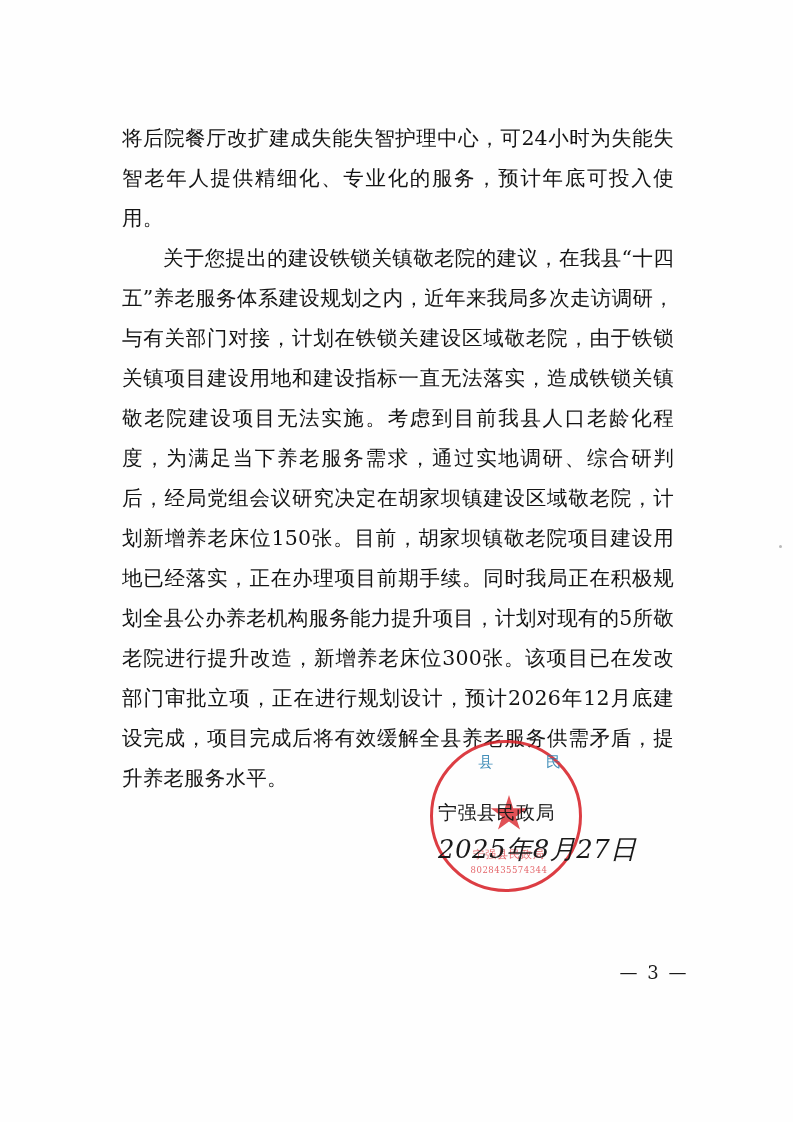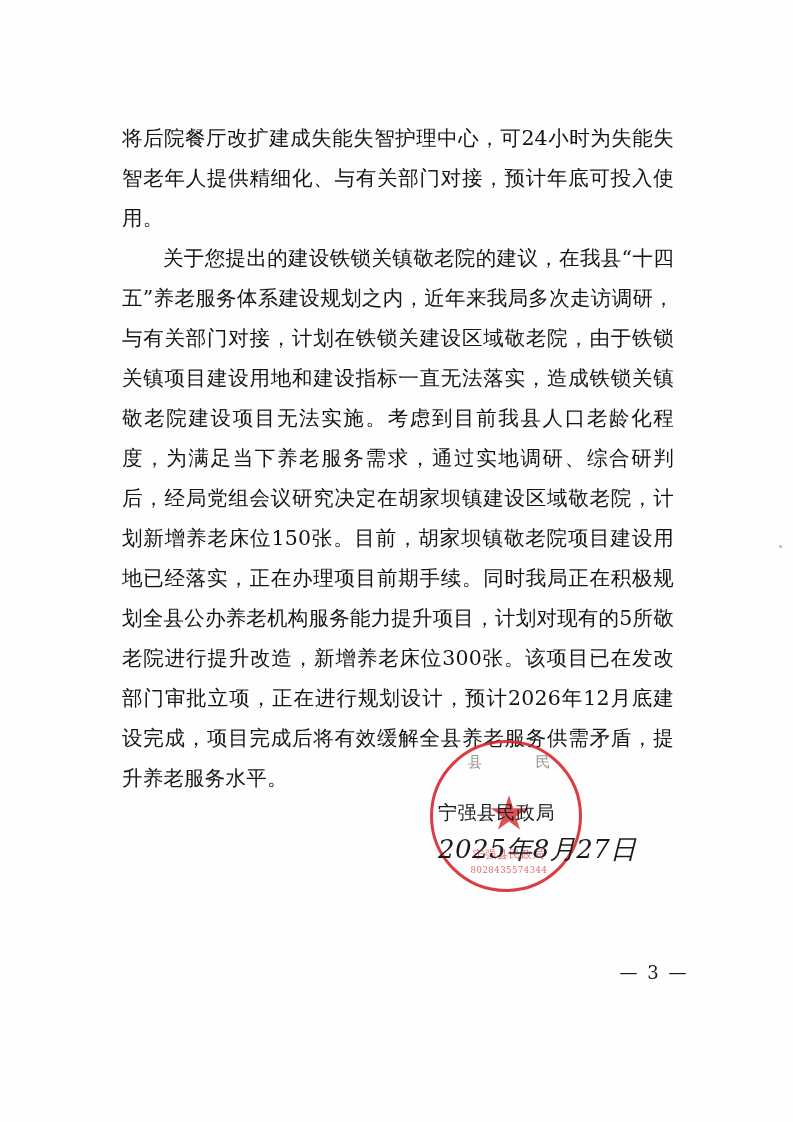--- a/index.html
+++ b/index.html
@@ -71,22 +71,22 @@
     height: 38px;
     background: #d8232a;
     opacity: 0.9;
     clip-path: polygon(50% 0%, 61% 35%, 98% 35%, 68% 57%, 79% 91%, 50% 70%, 21% 91%, 32% 57%, 2% 35%, 39% 35%);
   }
   .seal-top-text {
     position: absolute;
     left: 0;
     top: 10px;
     width: 152px;
-    text-align: center;
-    color: #737373;
+    text-align: right;
+    color: #0369a1;
     font-size: 15px;
     letter-spacing: 24px;
     text-indent: 24px;
     opacity: 0.85;
     font-family: "DejaVu Serif", "Liberation Serif", serif;
   }
   .seal-bottom-text {
     position: absolute;
     left: 0;
     top: 104px;
@@ -149,21 +149,21 @@
     background: #b9b9b9;
     border-radius: 50%;
   }
 </style>
 </head>
 <body>
 
 <div class="page">
 
   <div class="content">
-    <p class="para">将后院餐厅改扩建成失能失智护理中心，可24小时为失能失智老年人提供精细化、与有关部门对接，预计年底可投入使用。</p>
+    <p class="para">将后院餐厅改扩建成失能失智护理中心，可24小时为失能失智老年人提供精细化、专业化的服务，预计年底可投入使用。</p>
     <p class="para indent">关于您提出的建设铁锁关镇敬老院的建议，在我县“十四五”养老服务体系建设规划之内，近年来我局多次走访调研，与有关部门对接，计划在铁锁关建设区域敬老院，由于铁锁关镇项目建设用地和建设指标一直无法落实，造成铁锁关镇敬老院建设项目无法实施。考虑到目前我县人口老龄化程度，为满足当下养老服务需求，通过实地调研、综合研判后，经局党组会议研究决定在胡家坝镇建设区域敬老院，计划新增养老床位150张。目前，胡家坝镇敬老院项目建设用地已经落实，正在办理项目前期手续。同时我局正在积极规划全县公办养老机构服务能力提升项目，计划对现有的5所敬老院进行提升改造，新增养老床位300张。该项目已在发改部门审批立项，正在进行规划设计，预计2026年12月底建设完成，项目完成后将有效缓解全县养老服务供需矛盾，提升养老服务水平。</p>
   </div>
 
   <div class="seal-area">
     <div class="seal">
       <div class="seal-top-text">县 民</div>
       <div class="seal-star"></div>
       <div class="seal-bottom-text">宁强县民政局</div>
       <div class="seal-code">8028435574344</div>
     </div>

